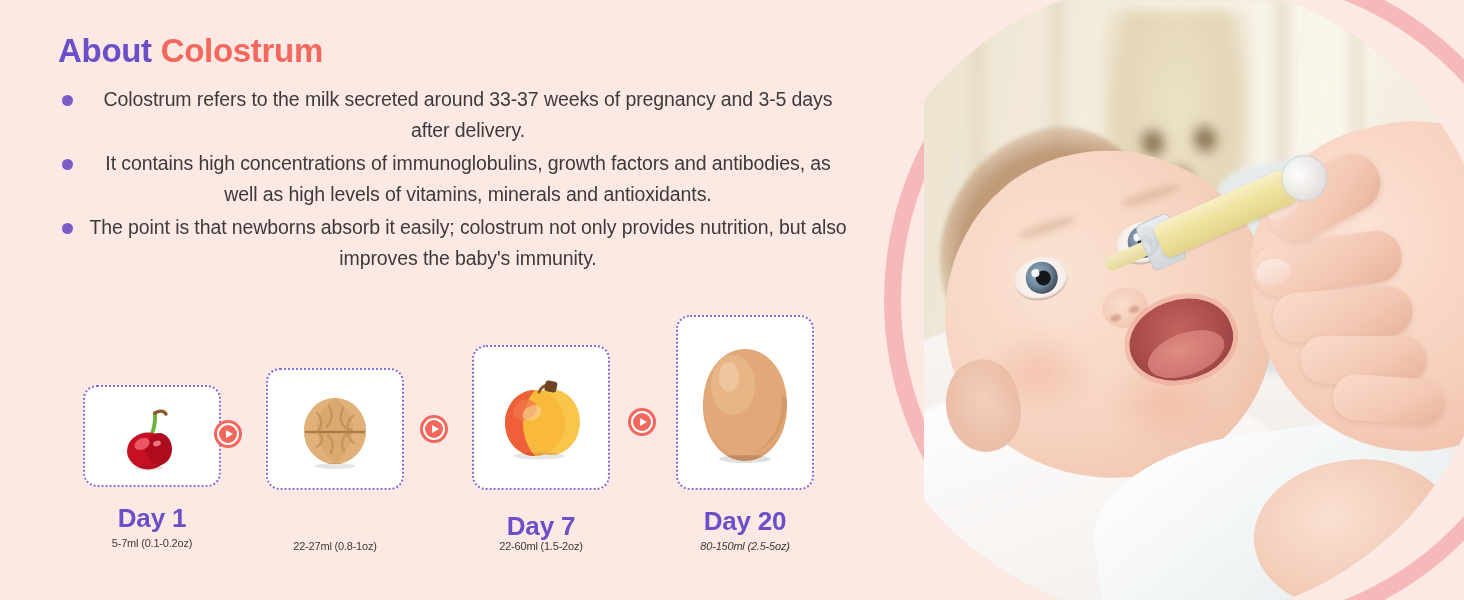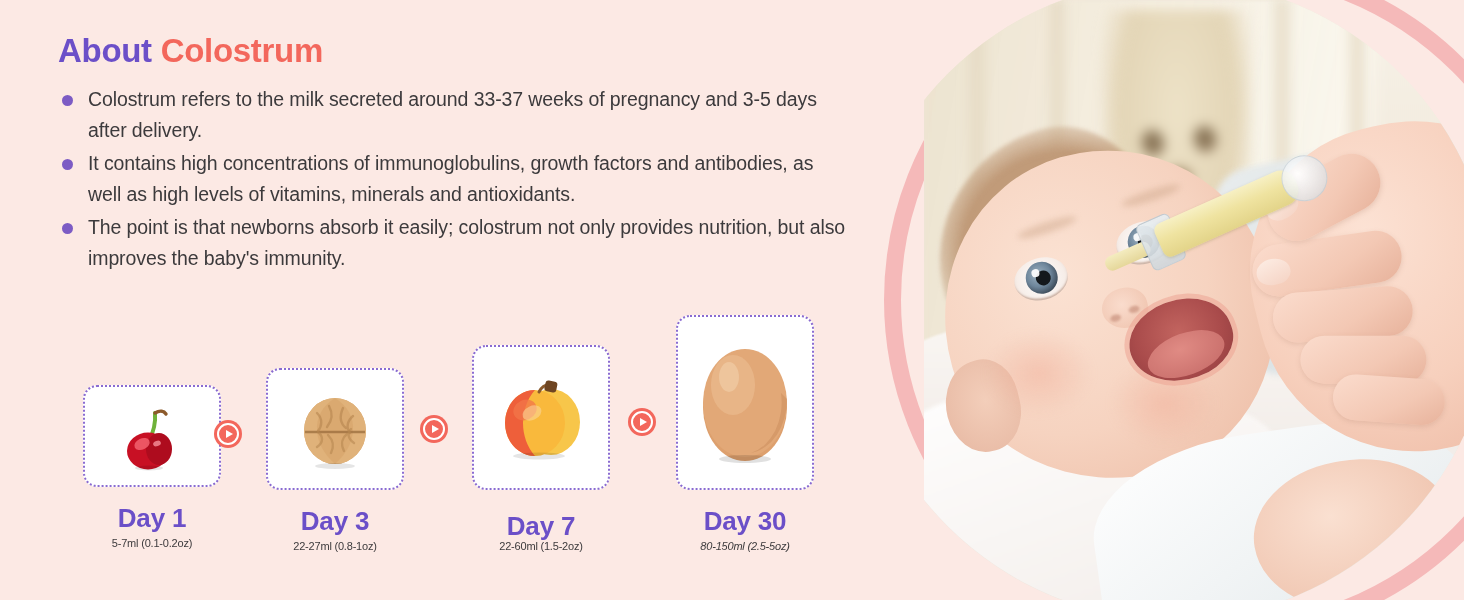--- a/index.html
+++ b/index.html
@@ -14,21 +14,21 @@
 
   
   .left { position:absolute; left:0; top:0; width:880px; height:444px; }
 
   .heading { font-size:33px; font-weight:bold; letter-spacing:-0.3px; }
   .h-about { position:absolute; left:58px; top:32px; }
   .h-feeding { position:absolute; left:58px; top:295px; }
   .hw-purple { color:#6B4FC8; }
   .hw-coral  { color:#F3675C; }
 
-  .bullets { position:absolute; left:58px; top:84px; width:790px; }
+  .bullets { position:absolute; left:58px; top:84px; width:790px;text-align:center; }
   .bullet { position:relative; padding-left:30px; margin-bottom:2px; }
   .bullet .dot {
     position:absolute; left:4px; top:11px;
     width:11px; height:11px; border-radius:50%;
     background:#7C5BC4;
   }
   .bullet .btxt {
     font-size:19.5px; line-height:31px; color:#3C3A3C; letter-spacing:-0.1px;
   }
 
@@ -314,21 +314,20 @@
           <svg class="thumb" width="88" height="88" viewBox="0 0 88 88">
             <ellipse cx="44" cy="46" rx="31" ry="33" fill="#D9A86E"></ellipse>
             <path d="M13 46 a31 33 0 0 1 62 0 a31 33 0 0 1 -62 0" fill="#E0B27A"></path>
             <path d="M44 13 c-13 8 -19 20 -18 33 c1 13 8 24 18 33 c10 -9 17 -20 18 -33 c1 -13 -5 -25 -18 -33 z" fill="#D6A268" opacity=".55"></path>
             <path d="M14 47 h60" stroke="#9A6C3C" stroke-width="2.6" fill="none" opacity=".75"></path>
             <path d="M26 28 c6 6 5 13 1 18 M38 21 c5 9 2 16 -2 21 M52 23 c-4 9 -2 16 3 20 M62 31 c-6 5 -7 12 -3 17" stroke="#B5854E" stroke-width="2.4" fill="none" opacity=".6" stroke-linecap="round"></path>
             <path d="M26 62 c7 -5 6 -11 1 -15 M40 68 c4 -8 1 -14 -3 -18 M53 66 c-4 -8 -1 -14 3 -17 M63 58 c-6 -4 -7 -10 -3 -14" stroke="#B5854E" stroke-width="2.4" fill="none" opacity=".55" stroke-linecap="round"></path>
             <ellipse cx="44" cy="81" rx="20" ry="3" fill="#000" opacity=".10"></ellipse>
           </svg>
         </div>
-        <div class="daylabel" style="top:138px;">Day 3</div>
         <div class="dayamount" style="top:172px;">22-27ml (0.8-1oz)</div>
       </div>
 
       <div class="arrow" style="left:420px; top:115px;">
         <span class="inner">
             <span class="tri"></span>
           </span>
       </div>
 
       <div class="step" style="left:472px; top:45px; width:138px;">
@@ -358,21 +357,21 @@
         <div class="card" style="width:138px; height:175px;">
           <svg class="thumb" width="112" height="140" viewBox="0 0 112 140">
             <ellipse cx="56" cy="74" rx="42" ry="54" fill="#DDA06E"></ellipse>
             <ellipse cx="56" cy="70" rx="42" ry="54" fill="#E2A877"></ellipse>
             <ellipse cx="44" cy="52" rx="22" ry="30" fill="#EDBE92" opacity=".6"></ellipse>
             <ellipse cx="40" cy="44" rx="10" ry="15" fill="#F3D2AD" opacity=".55"></ellipse>
             <path d="M92 60 a40 52 0 0 1 -30 60 a42 54 0 0 0 36 -54 z" fill="#C98C5C" opacity=".5"></path>
             <ellipse cx="56" cy="126" rx="26" ry="4" fill="#000" opacity=".12"></ellipse>
           </svg>
         </div>
-        <div class="daylabel" style="top:191px;">Day 30</div>
+        <div class="daylabel" style="top:191px;">Day 20</div>
         <div class="dayamount" style="top:225px;font-style:italic;">80-150ml (2.5-5oz)</div>
       </div>
 
     </div>
   </div>
 
   <div class="photo-wrap">
     <div class="arc"></div>
 
     <div class="photo">

